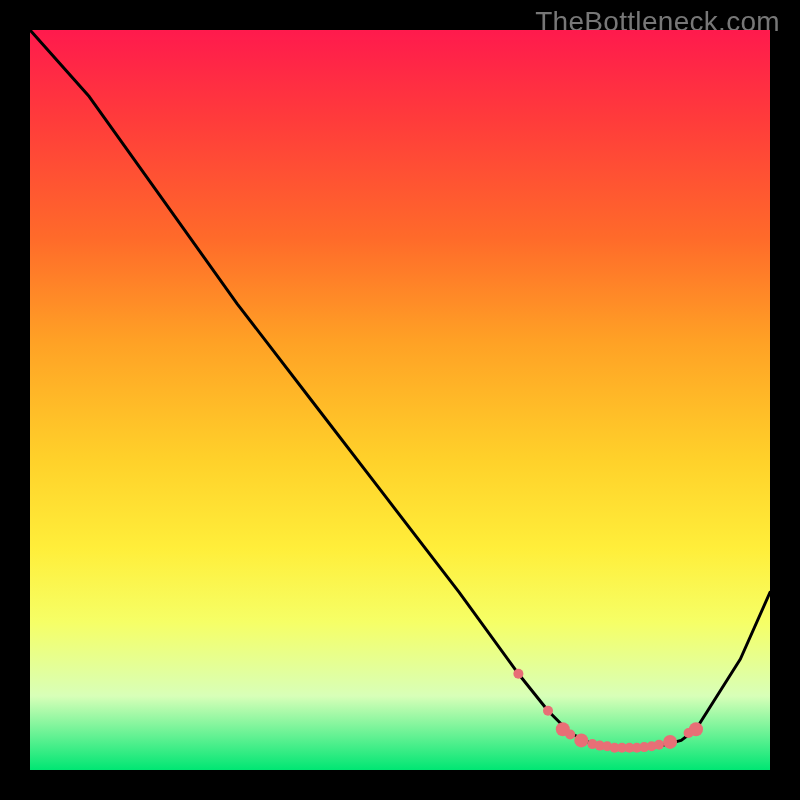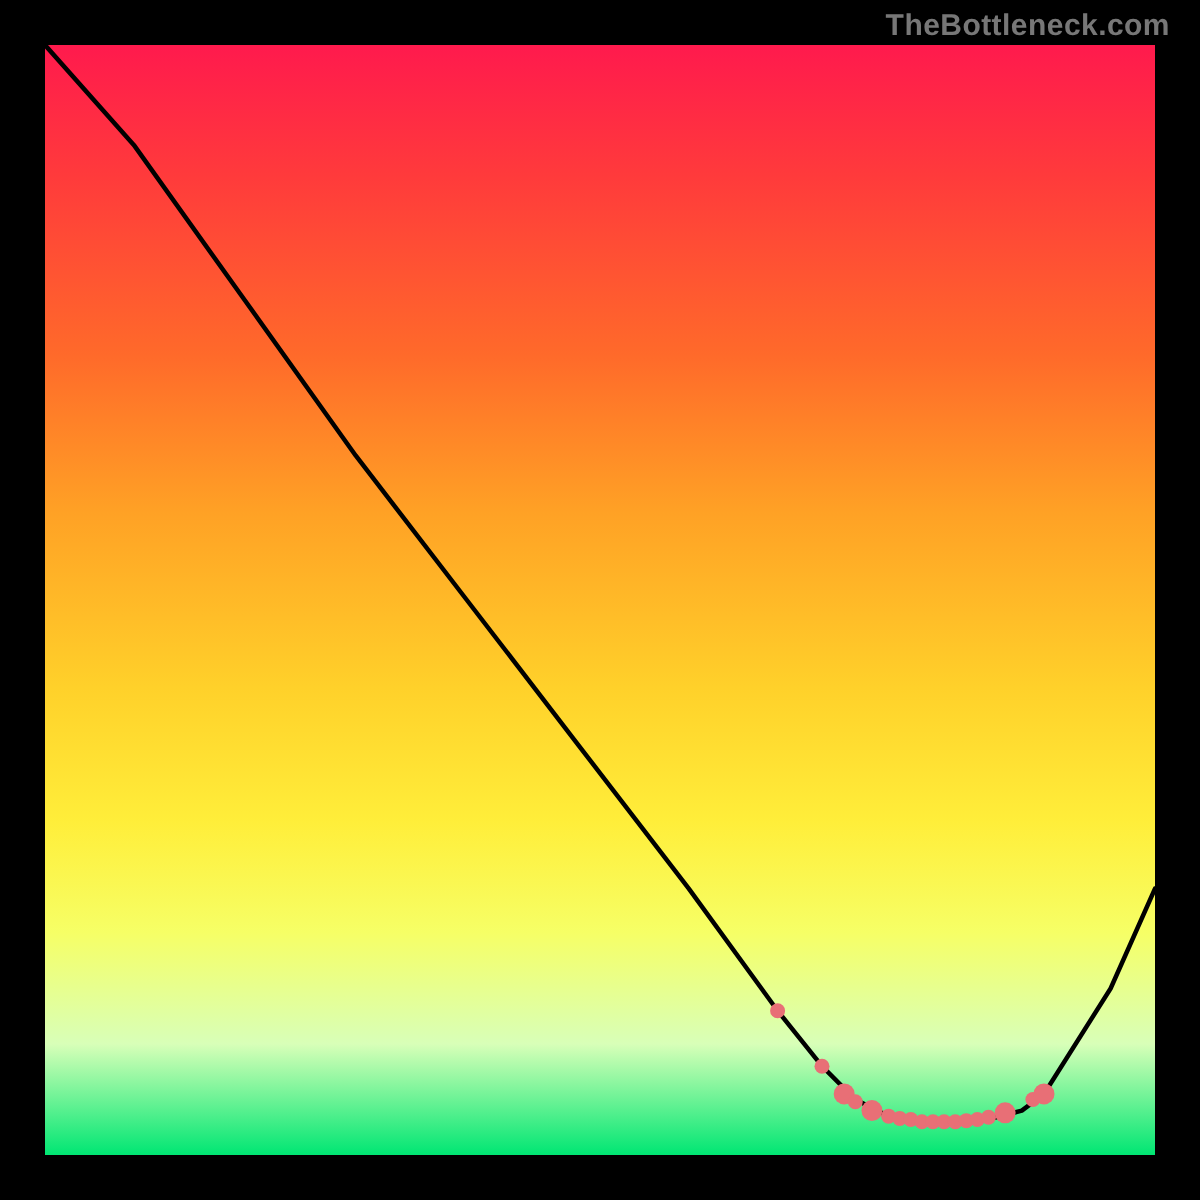--- a/index.html
+++ b/index.html
@@ -34,23 +34,23 @@
       #f6ff66 80%,
       #d8ffb8 90%,
       #00e673 100%
     );
   }
   .watermark {
     position: absolute;
     top: 6px;
     right: 20px;
     color: #777;
-    font-size: 20px;
+    font-size: 28px;
     letter-spacing: 0.3px;
-    font-weight: 700;
+    font-weight: 400;
   }
   svg.curve {
     position: absolute;
     left: 0;
     top: 0;
     width: 740px;
     height: 740px;
   }
 </style>
 </head>

